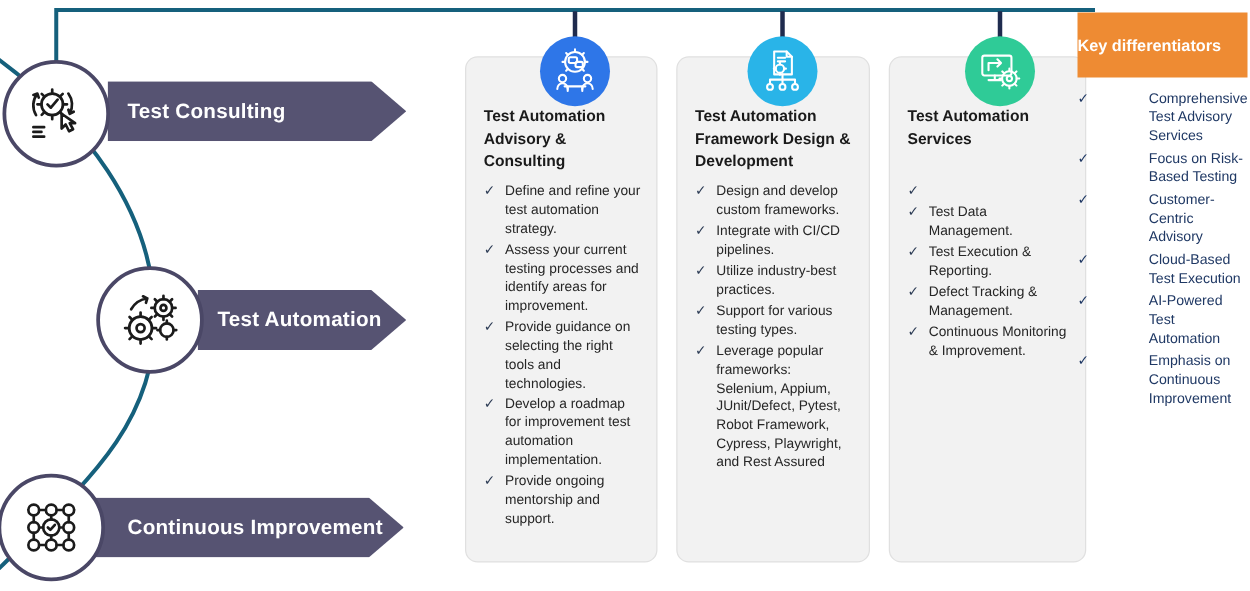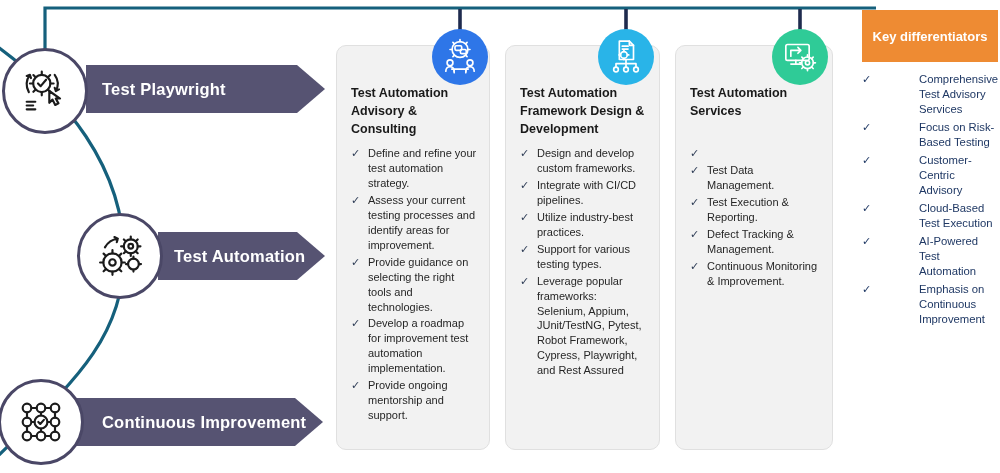--- a/index.html
+++ b/index.html
@@ -28,21 +28,21 @@
     font-weight:bold;font-size:16.5px;letter-spacing:.2px;
   }
   .b1{left:86px;top:65px;width:239px;padding-left:16px;box-sizing:border-box;}
   .b2{left:158px;top:232px;width:167px;padding-left:16px;box-sizing:border-box;}
   .b3{left:70px;top:398px;width:253px;padding-left:32px;box-sizing:border-box;}
 
   
   .card{
     position:absolute;top:45px;height:405px;background:#f2f2f2;
     border:1px solid #e0e0e0;border-radius:10px;box-sizing:border-box;
-    padding:38px 12px 12px 14px;z-index:2;
+    padding:38px 12px 12px 14px;z-index:2;margin-left:36px;
   }
   .card1{left:336px;width:154px;}
   .card2{left:505px;width:155px;}
   .card3{left:675px;width:158px;}
   .card-title{
     font-weight:bold;color:#1a1a1a;font-size:12.5px;line-height:1.45;
     min-height:57px;margin-bottom:5px;
   }
   .bullet{display:flex;margin-bottom:2px;}
   .bullet .check{
@@ -57,21 +57,21 @@
   }
   .icon-bubble svg{width:40px;height:40px;}
   .bubble-blue{left:432px;background:#2e76e8;}
   .bubble-cyan{left:598px;background:#29b4e8;}
   .bubble-green{left:772px;background:#2fcb97;}
 
   
   .kd-header{
     position:absolute;left:862px;top:10px;width:136px;height:52px;background:#ee8b33;
     color:#ffffff;font-weight:bold;font-size:13px;display:flex;align-items:center;
-    justify-content:center;z-index:3;text-align:center;
+    justify-content:flex-start;z-index:3;text-align:center;
   }
   .kd-list{position:absolute;left:862px;top:72px;width:137px;z-index:2;}
   .kd-list .bullet{margin-bottom:3px;}
   .kd-list .check{flex:0 0 20px;color:#1f3864;}
   .kd-list .btext{font-size:11.3px;line-height:1.33;color:#1f3864;margin-left:37px;}
 </style>
 </head>
 <body>
 
 <div class="canvas">
@@ -122,21 +122,21 @@
         <circle cx="26" cy="39" r="4"></circle>
         <circle cx="39" cy="39" r="4"></circle>
       <circle cx="26" cy="26" r="6"></circle>
       <path d="M26 20 v-2 M26 32 v2 M20 26 h-2 M32 26 h2"></path>
       <path d="M23.5 26 l1.8 1.8 l3.4 -3.8"></path>
       <path d="M17 13 h5 M30 13 h5 M17 39 h5 M30 39 h5 M13 17 v5 M13 30 v5 M39 17 v5 M39 30 v5"></path>
     </svg>
   </div>
 
   <div class="banner b1">
-    <span>Test Playwright</span>
+    <span>Test Consulting</span>
   </div>
   <div class="banner b2">
     <span>Test Automation</span>
   </div>
   <div class="banner b3">
     <span>Continuous Improvement</span>
   </div>
 
   <div class="card card1">
     <div class="card-title">Test Automation Advisory &amp; Consulting</div>
@@ -177,21 +177,21 @@
         <div class="bullet">
           <span class="check">✓</span>
           <span class="btext">Utilize industry-best practices.</span>
         </div>
         <div class="bullet">
           <span class="check">✓</span>
           <span class="btext">Support for various testing types.</span>
         </div>
         <div class="bullet">
           <span class="check">✓</span>
-          <span class="btext">Leverage popular frameworks: Selenium, Appium, JUnit/TestNG, Pytest, Robot Framework, Cypress, Playwright, and Rest Assured</span>
+          <span class="btext">Leverage popular frameworks: Selenium, Appium, JUnit/Defect, Pytest, Robot Framework, Cypress, Playwright, and Rest Assured</span>
         </div>
       </div>
   </div>
   <div class="card card3">
     <div class="card-title">Test Automation Services</div>
     <div class="bullets">
         <div class="bullet">
           <span class="check">✓</span>
         </div>
         <div class="bullet">

